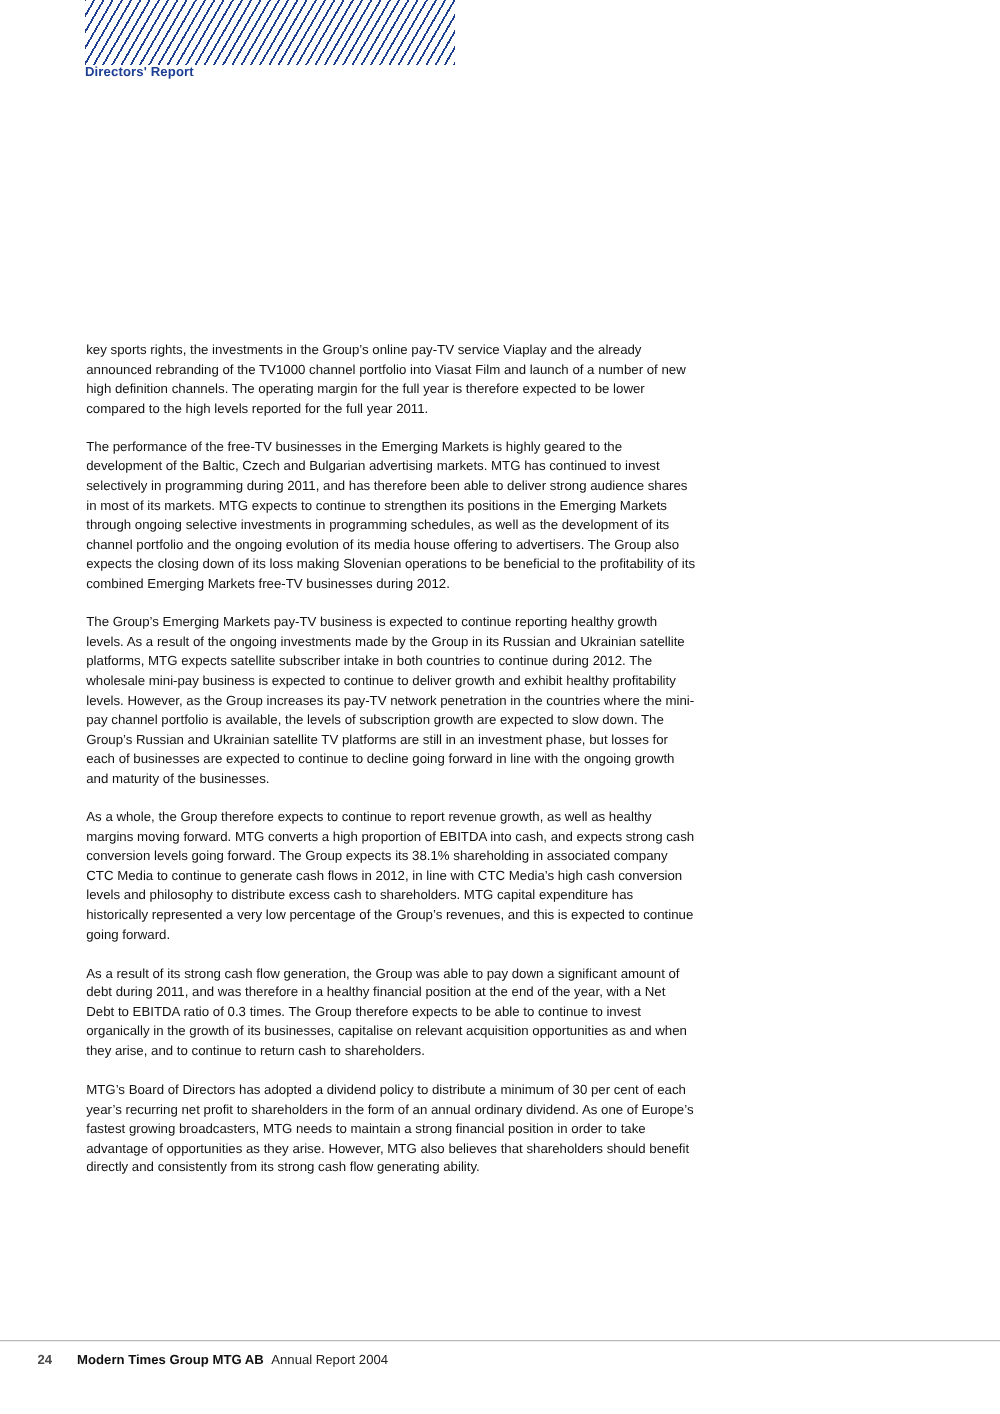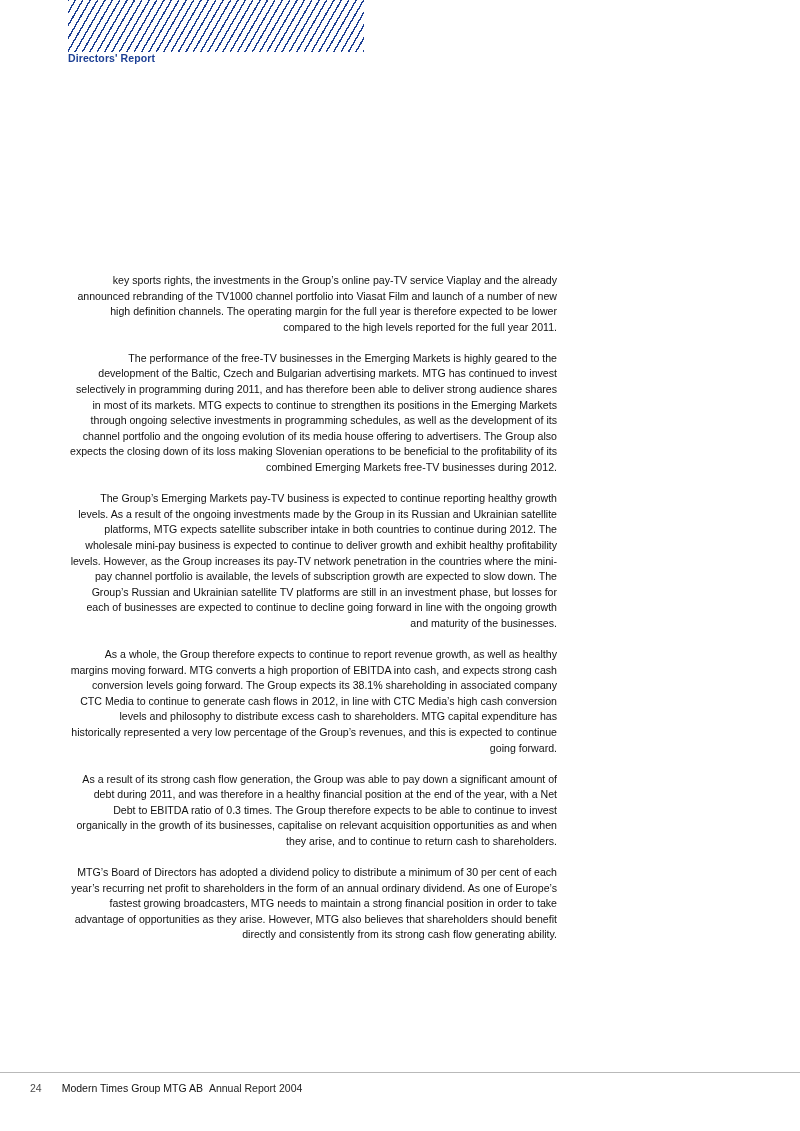--- a/index.html
+++ b/index.html
@@ -54,21 +54,21 @@
     left: 69px;
     top: 273px;
     width: 488px;
   }
 
   .body-col p {
     margin: 0 0 15.5px 0;
     font-size: 10.6px;
     line-height: 15.6px;
     color: #111111;
-    text-align: right;
+    text-align: left;
   }
 
   
   .footer {
     position: absolute;
     left: 0;
     top: 1072px;
     width: 800px;
     height: 1px;
   }
@@ -82,26 +82,26 @@
   }
   .footer-line {
     position: absolute;
     left: 30px;
     top: 10px;
     font-size: 10.5px;
     color: #1a1a1a;
     white-space: nowrap;
   }
   .footer-pageno {
-    font-weight: normal;
+    font-weight: bold;
     color: #4a4a4a;
     margin-right: 20px;
   }
   .footer-company {
-    font-weight: normal;
+    font-weight: bold;
     color: #111111;
   }
   .footer-report {
     font-weight: normal;
     color: #222222;
     margin-left: 6px;
   }
 </style>
 </head>
 <body>

